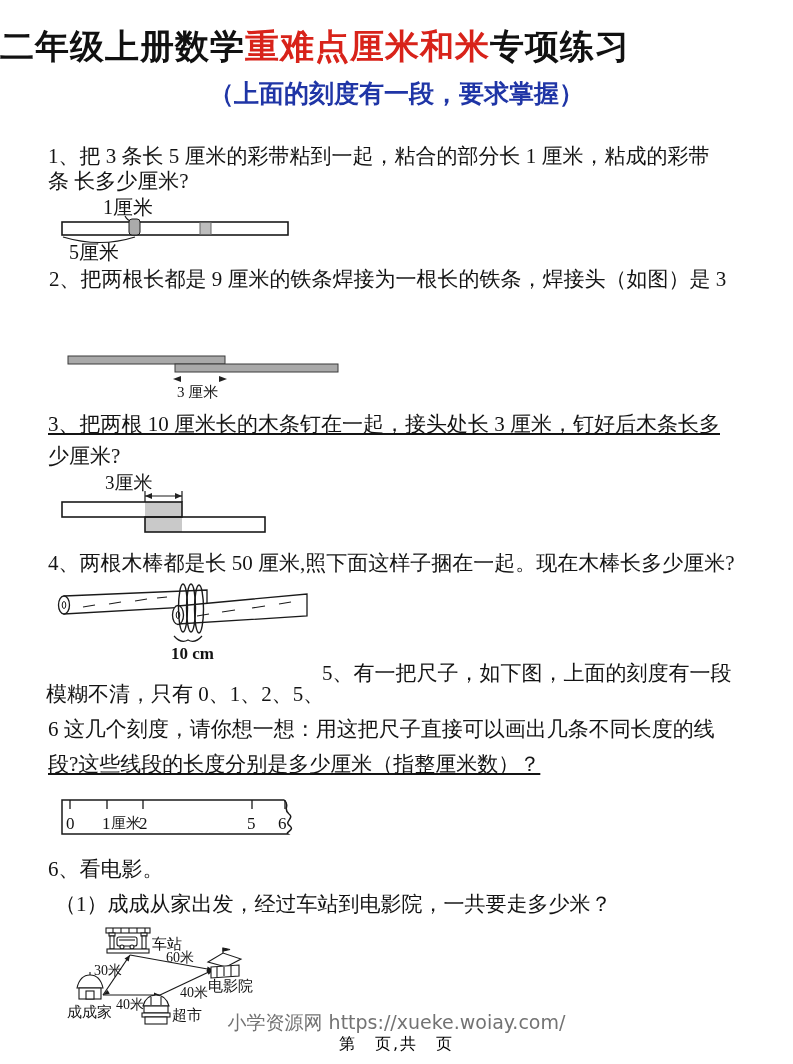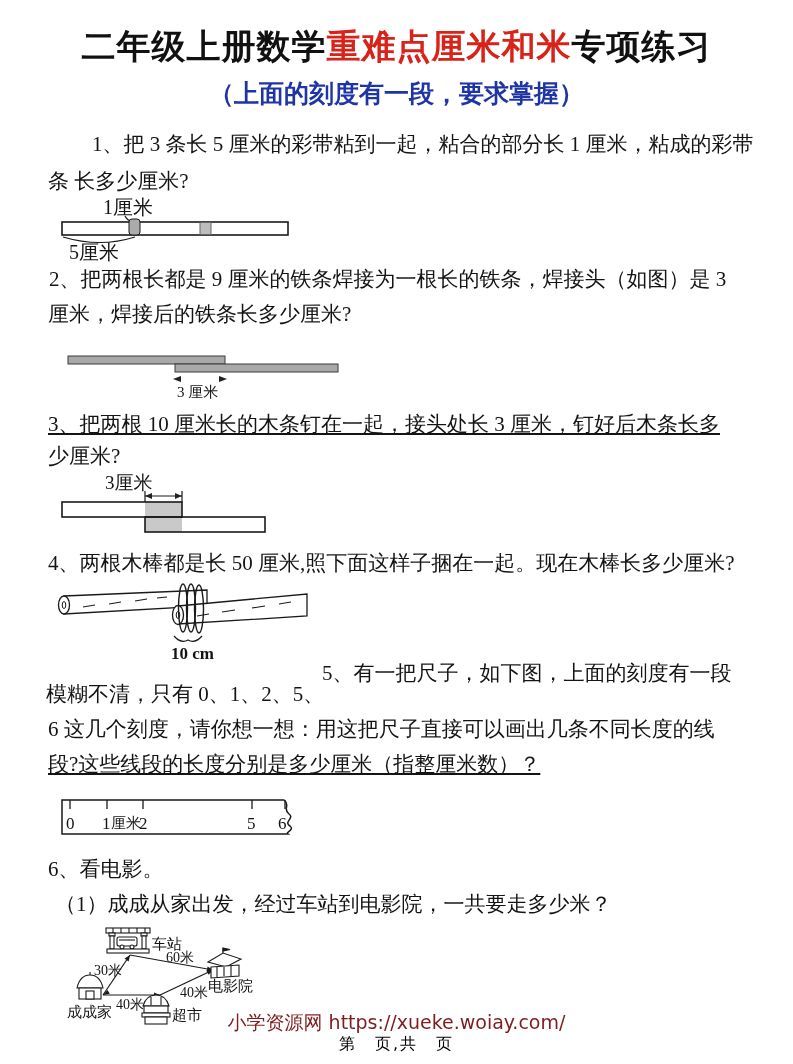--- a/index.html
+++ b/index.html
@@ -1,52 +1,51 @@
 <!DOCTYPE html>
 <html><head>
 <meta charset="utf-8">
 <style>
   html,body{margin:0;padding:0;background:#e8e8e8;}
   #page{position:relative;width:793px;height:1064px;background:#ffffff;overflow:hidden;
         font-family:"Liberation Serif","DejaVu Serif",serif;color:#161616;}
   .abs{position:absolute;white-space:nowrap;}
-  .title{width:793px;text-align:center;font-size:34px;font-weight:bold;letter-spacing:1px;color:#111;}
+  .title{width:793px;font-size:34px;font-weight:bold;letter-spacing:1px;color:#111;}
   .title .red{color:#d8231a;}
   .subtitle{width:793px;text-align:center;font-size:25px;font-weight:bold;color:#1f35a6;}
   .qline{font-size:21px;line-height:25px;color:#141414;}
   svg text{font-family:"Liberation Serif","DejaVu Serif",serif;fill:#141414;}
-  .footer1{width:793px;text-align:center;font-size:19px;color:#7f1d1d;
+  .footer1{width:793px;text-align:center;font-size:19px;color:#737373;
            font-family:"DejaVu Sans","Liberation Sans",sans-serif;}
   .footer2{width:793px;text-align:center;font-size:16px;letter-spacing:2px;color:#000000;
            font-family:"DejaVu Sans","Liberation Sans",sans-serif;}
 </style>
 </head>
 <body>
 
 <div id="page">
 
   <div class="abs title" style="top:24px;left:0;">
     <span>二年级上册数学</span><span class="red">重难点厘米和米</span><span>专项练习</span>
   </div>
   <div class="abs subtitle" style="top:77px;left:0;">（上面的刻度有一段，要求掌握）</div>
 
-  <div class="abs qline" style="top:132px;left:48px;margin-left:44px;">1、把 3 条长 5 厘米的彩带粘到一起，粘合的部分长 1 厘米，粘成的彩带</div>
+  <div class="abs qline" style="top:144px;left:48px;">1、把 3 条长 5 厘米的彩带粘到一起，粘合的部分长 1 厘米，粘成的彩带</div>
   <div class="abs qline" style="top:169px;left:48px;">条 长多少厘米?</div>
   <svg class="abs" style="top:196px;left:55px;" width="250" height="68" viewBox="0 0 250 68">
     <text x="48" y="18" font-size="20">1厘米</text>
     <path d="M70,20 Q72,24 77,26" fill="none" stroke="#1a1a1a" stroke-width="1.2"></path>
     <rect x="7" y="26" width="226" height="13" fill="#ffffff" stroke="#1a1a1a" stroke-width="1.6"></rect>
     <rect x="74" y="23" width="11" height="16" rx="3" fill="#ababab" stroke="#1a1a1a" stroke-width="1"></rect>
     <rect x="145" y="26.5" width="11" height="12" fill="#bdbdbd" stroke="#666" stroke-width="1"></rect>
     <path d="M8,41 Q45,52 80,41" fill="none" stroke="#1a1a1a" stroke-width="1.2"></path>
     <text x="14" y="63" font-size="20">5厘米</text>
   </svg>
 
   <div class="abs qline" style="top:267px;left:49px;">2、把两根长都是 9 厘米的铁条焊接为一根长的铁条，焊接头（如图）是 3</div>
-  <div class="abs qline" style="top:302px;left:48px;">厘米，焊接后的铁条长多少厘米?</div>
   <svg class="abs" style="top:346px;left:55px;" width="300" height="58" viewBox="0 0 300 58">
     <rect x="13" y="10" width="157" height="8" fill="#a9a9a9" stroke="#3a3a3a" stroke-width="1"></rect>
     <rect x="120" y="18" width="163" height="8" fill="#a9a9a9" stroke="#3a3a3a" stroke-width="1"></rect>
     <polygon points="118,33 126,30 126,36" fill="#222"></polygon>
     <polygon points="172,33 164,30 164,36" fill="#222"></polygon>
     <text x="122" y="51" font-size="15" fill="#333">3 厘米</text>
   </svg>
 
   <div class="abs qline" style="top:412px;left:48px;text-decoration:underline;">3、把两根 10 厘米长的木条钉在一起，接头处长 3 厘米，钉好后木条长多</div>
   <div class="abs qline" style="top:444px;left:48px;">少厘米?</div>

